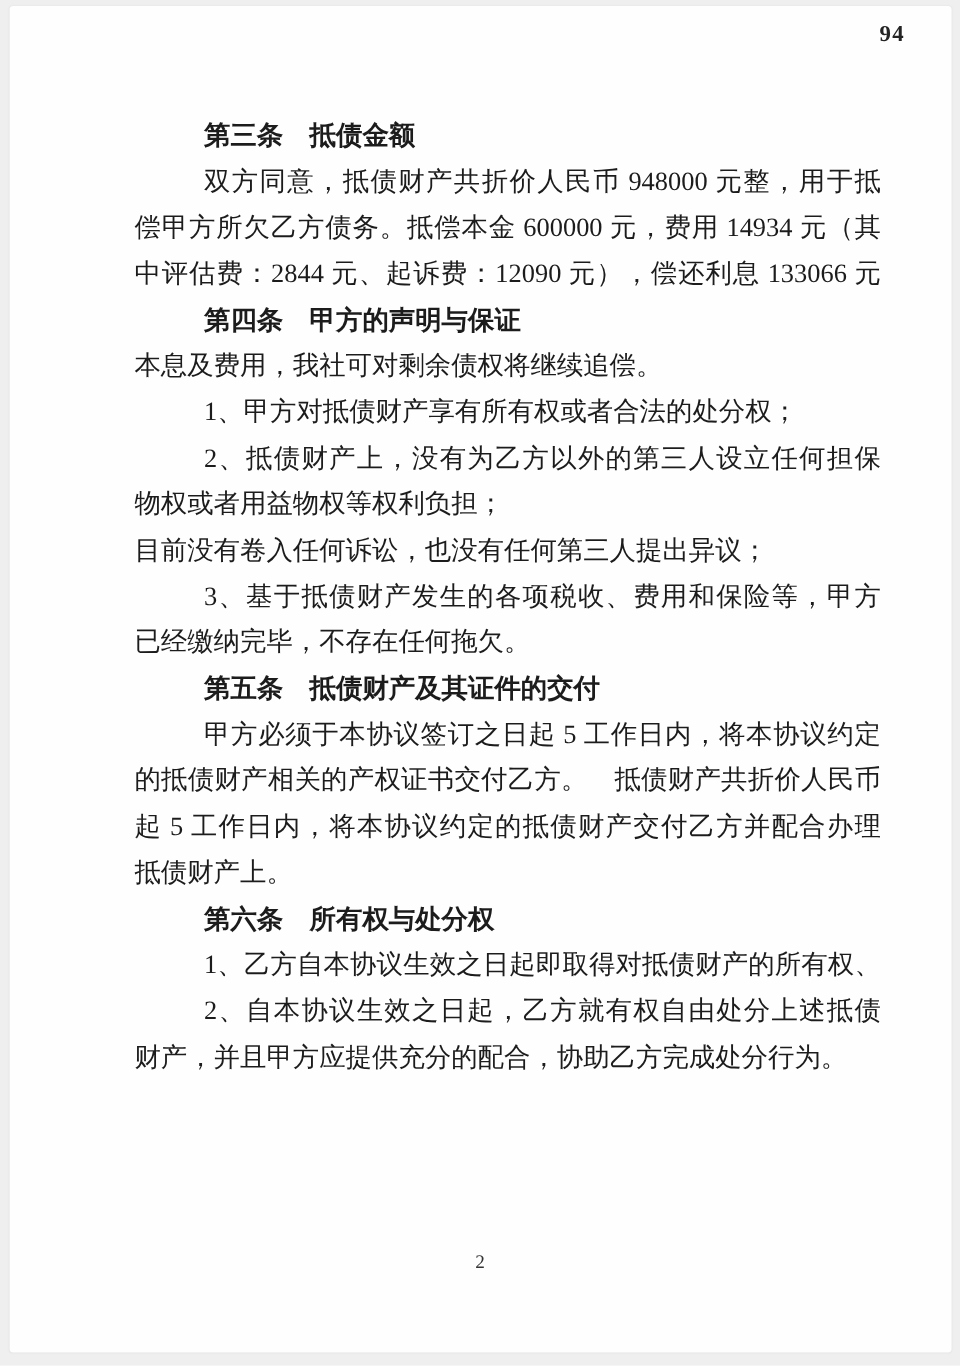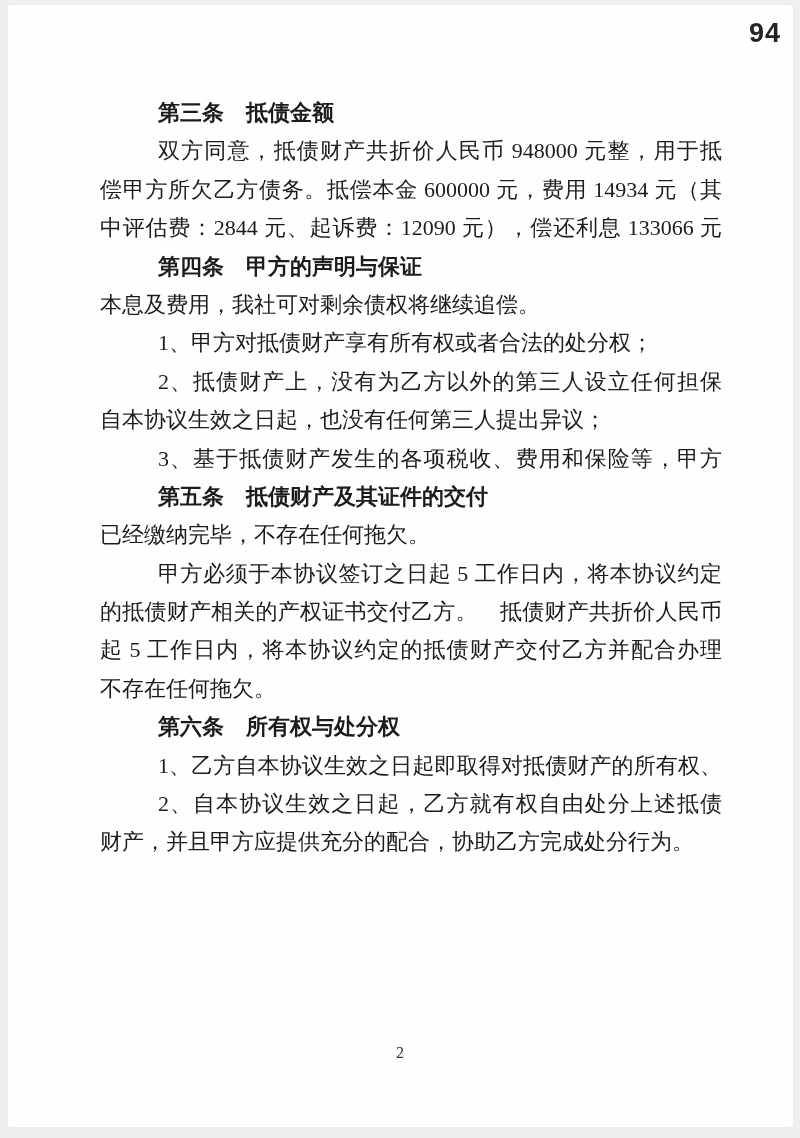--- a/index.html
+++ b/index.html
@@ -14,30 +14,29 @@
     position: absolute;
     left: 8px; top: 5px;
     width: 785px; height: 1122px;
     background: #fffefe;
     border-radius: 3px;
     box-shadow: 0 0 2px rgba(0,0,0,0.06);
   }
   .corner-num {
     position: absolute;
     left: 733px; top: 18px;
-    font-family: Liberation Sans, sans-serif;
-    font-size: 27px;
+    font-family: Liberation Serif, serif;
+    font-size: 19px;
     font-weight: 600;
     letter-spacing: 1px;
     color: #242424;
-    margin-left: 16px;
   }
   .doc {
     position: absolute;
-    left: 100px; top: 94px;
+    left: 112px; top: 94px;
     width: 622px;
     font-size: 22px;
     line-height: 38.4px;
     color: #1c1c1c;
   }
   .line {
     height: 38.4px;
     overflow: hidden;
   }
   .h { font-weight: bold; text-indent: 58px; }
@@ -62,27 +61,28 @@
 
 <div class="doc">
   <div class="line h">第三条　抵债金额</div>
   <div class="line p j">双方同意，抵债财产共折价人民币 948000 元整，用于抵</div>
   <div class="line c j">偿甲方所欠乙方债务。抵偿本金 600000 元，费用 14934 元（其</div>
   <div class="line c j">中评估费：2844 元、起诉费：12090 元），偿还利息 133066 元</div>
   <div class="line h">第四条　甲方的声明与保证</div>
   <div class="line c">本息及费用，我社可对剩余债权将继续追偿。</div>
   <div class="line p">1、甲方对抵债财产享有所有权或者合法的处分权；</div>
   <div class="line p j">2、抵债财产上，没有为乙方以外的第三人设立任何担保</div>
-  <div class="line c">自本协议生效之日起，也没有任何第三人提出异议；</div>
+  <div class="line c">物权或者用益物权等权利负担；</div>
+  <div class="line c">目前没有卷入任何诉讼，也没有任何第三人提出异议；</div>
   <div class="line p j">3、基于抵债财产发生的各项税收、费用和保险等，甲方</div>
+  <div class="line c">已经缴纳完毕，不存在任何拖欠。</div>
   <div class="line h">第五条　抵债财产及其证件的交付</div>
-  <div class="line c">已经缴纳完毕，不存在任何拖欠。</div>
   <div class="line p j">甲方必须于本协议签订之日起 5 工作日内，将本协议约定</div>
   <div class="line c j">的抵债财产相关的产权证书交付乙方。　抵债财产共折价人民币</div>
   <div class="line c j">起 5 工作日内，将本协议约定的抵债财产交付乙方并配合办理</div>
-  <div class="line c">不存在任何拖欠。</div>
+  <div class="line c">抵债财产上。</div>
   <div class="line h">第六条　所有权与处分权</div>
   <div class="line p j">1、乙方自本协议生效之日起即取得对抵债财产的所有权、</div>
   <div class="line p j">2、自本协议生效之日起，乙方就有权自由处分上述抵债</div>
   <div class="line c">财产，并且甲方应提供充分的配合，协助乙方完成处分行为。</div>
 </div>
 
 <div class="footer-num">2</div>
 
 </body></html>

